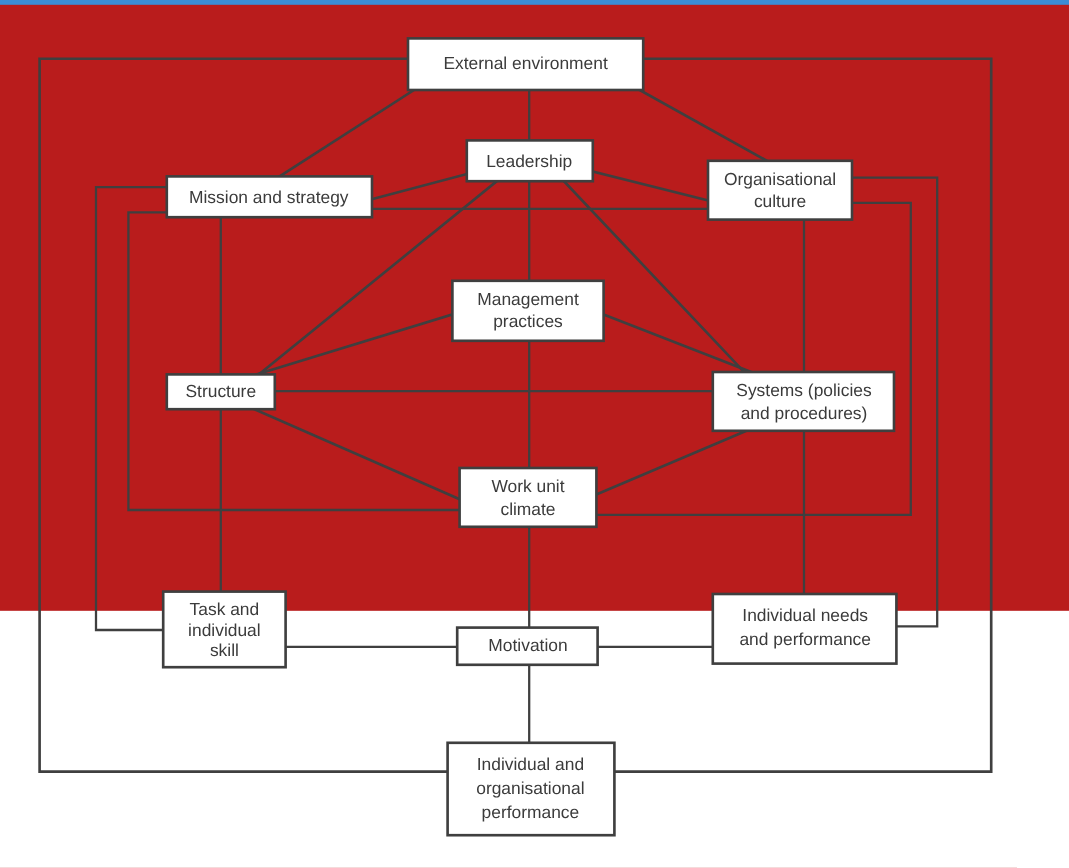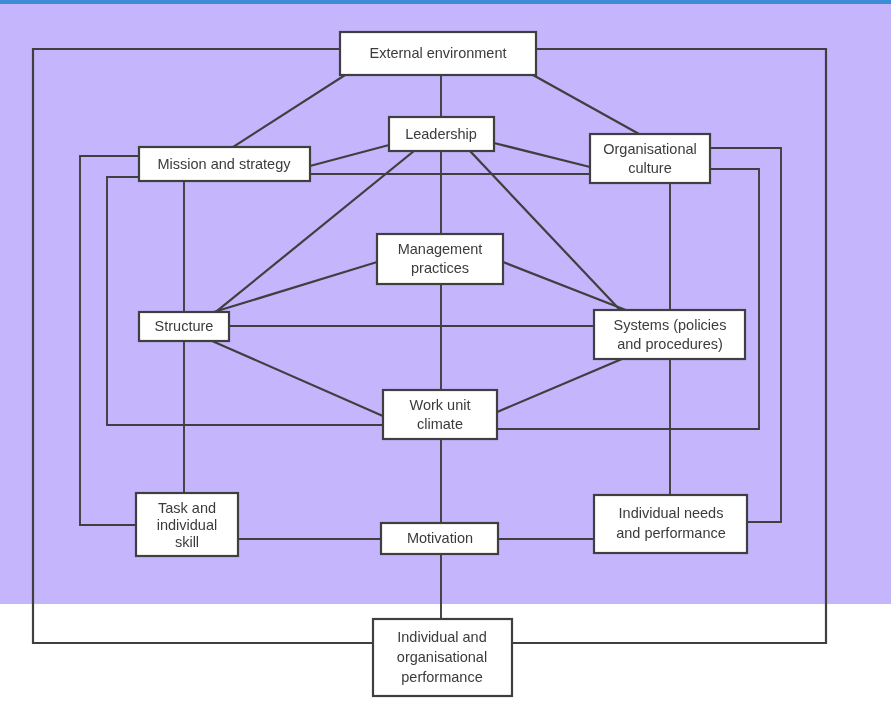--- a/index.html
+++ b/index.html
@@ -11,22 +11,22 @@
   body {
     width: 891px;
     height: 723px;
     font-family: "Liberation Sans", sans-serif;
     overflow: hidden;
     position: relative;
   }
   #page-root {
     position: relative;
     width: 891px;
-    height: 604px;
-    background: #c4b5fd;
+    height: 509px;
+    background: #b91c1c;
   }
   .top-rule {
     position: absolute;
     left: 0;
     top: 0;
     width: 891px;
     height: 4px;
     background: #3c8dd5;
   }
   .diagram-wrap {

